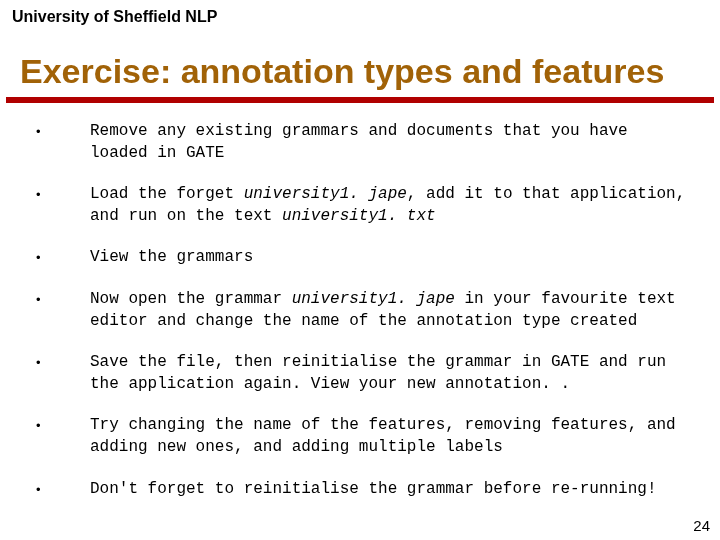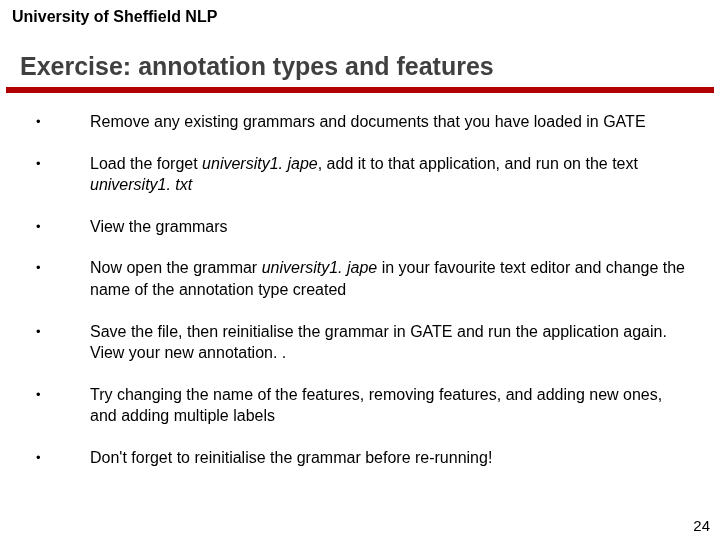--- a/index.html
+++ b/index.html
@@ -13,23 +13,23 @@
     position: relative;
     overflow: hidden;
   }
   .header {
     padding: 8px 0 0 12px;
     font-size: 16px;
     font-weight: bold;
   }
   .title {
     padding: 26px 0 6px 20px;
-    font-size: 25px;
+    font-size: 34px;
     font-weight: bold;
-    color: #404040;
+    color: #a16207;
   }
   .rule {
     height: 6px;
     background: #b00000;
     margin: 0 6px 0 6px;
   }
   .body {
     padding: 18px 34px 0 34px;
   }
   .bullet-item {
@@ -41,20 +41,21 @@
   }
   .bullet-mark {
     width: 54px;
     flex: 0 0 54px;
     font-size: 13px;
     padding-top: 2px;
     padding-left: 2px;
   }
   .bullet-text {
     flex: 1;
+    font-family: Liberation Mono, monospace;
   }
   .ital { font-style: italic; }
   .pagenum {
     position: absolute;
     right: 10px;
     bottom: 6px;
     font-size: 15px;
   }
 </style>
 </head>

